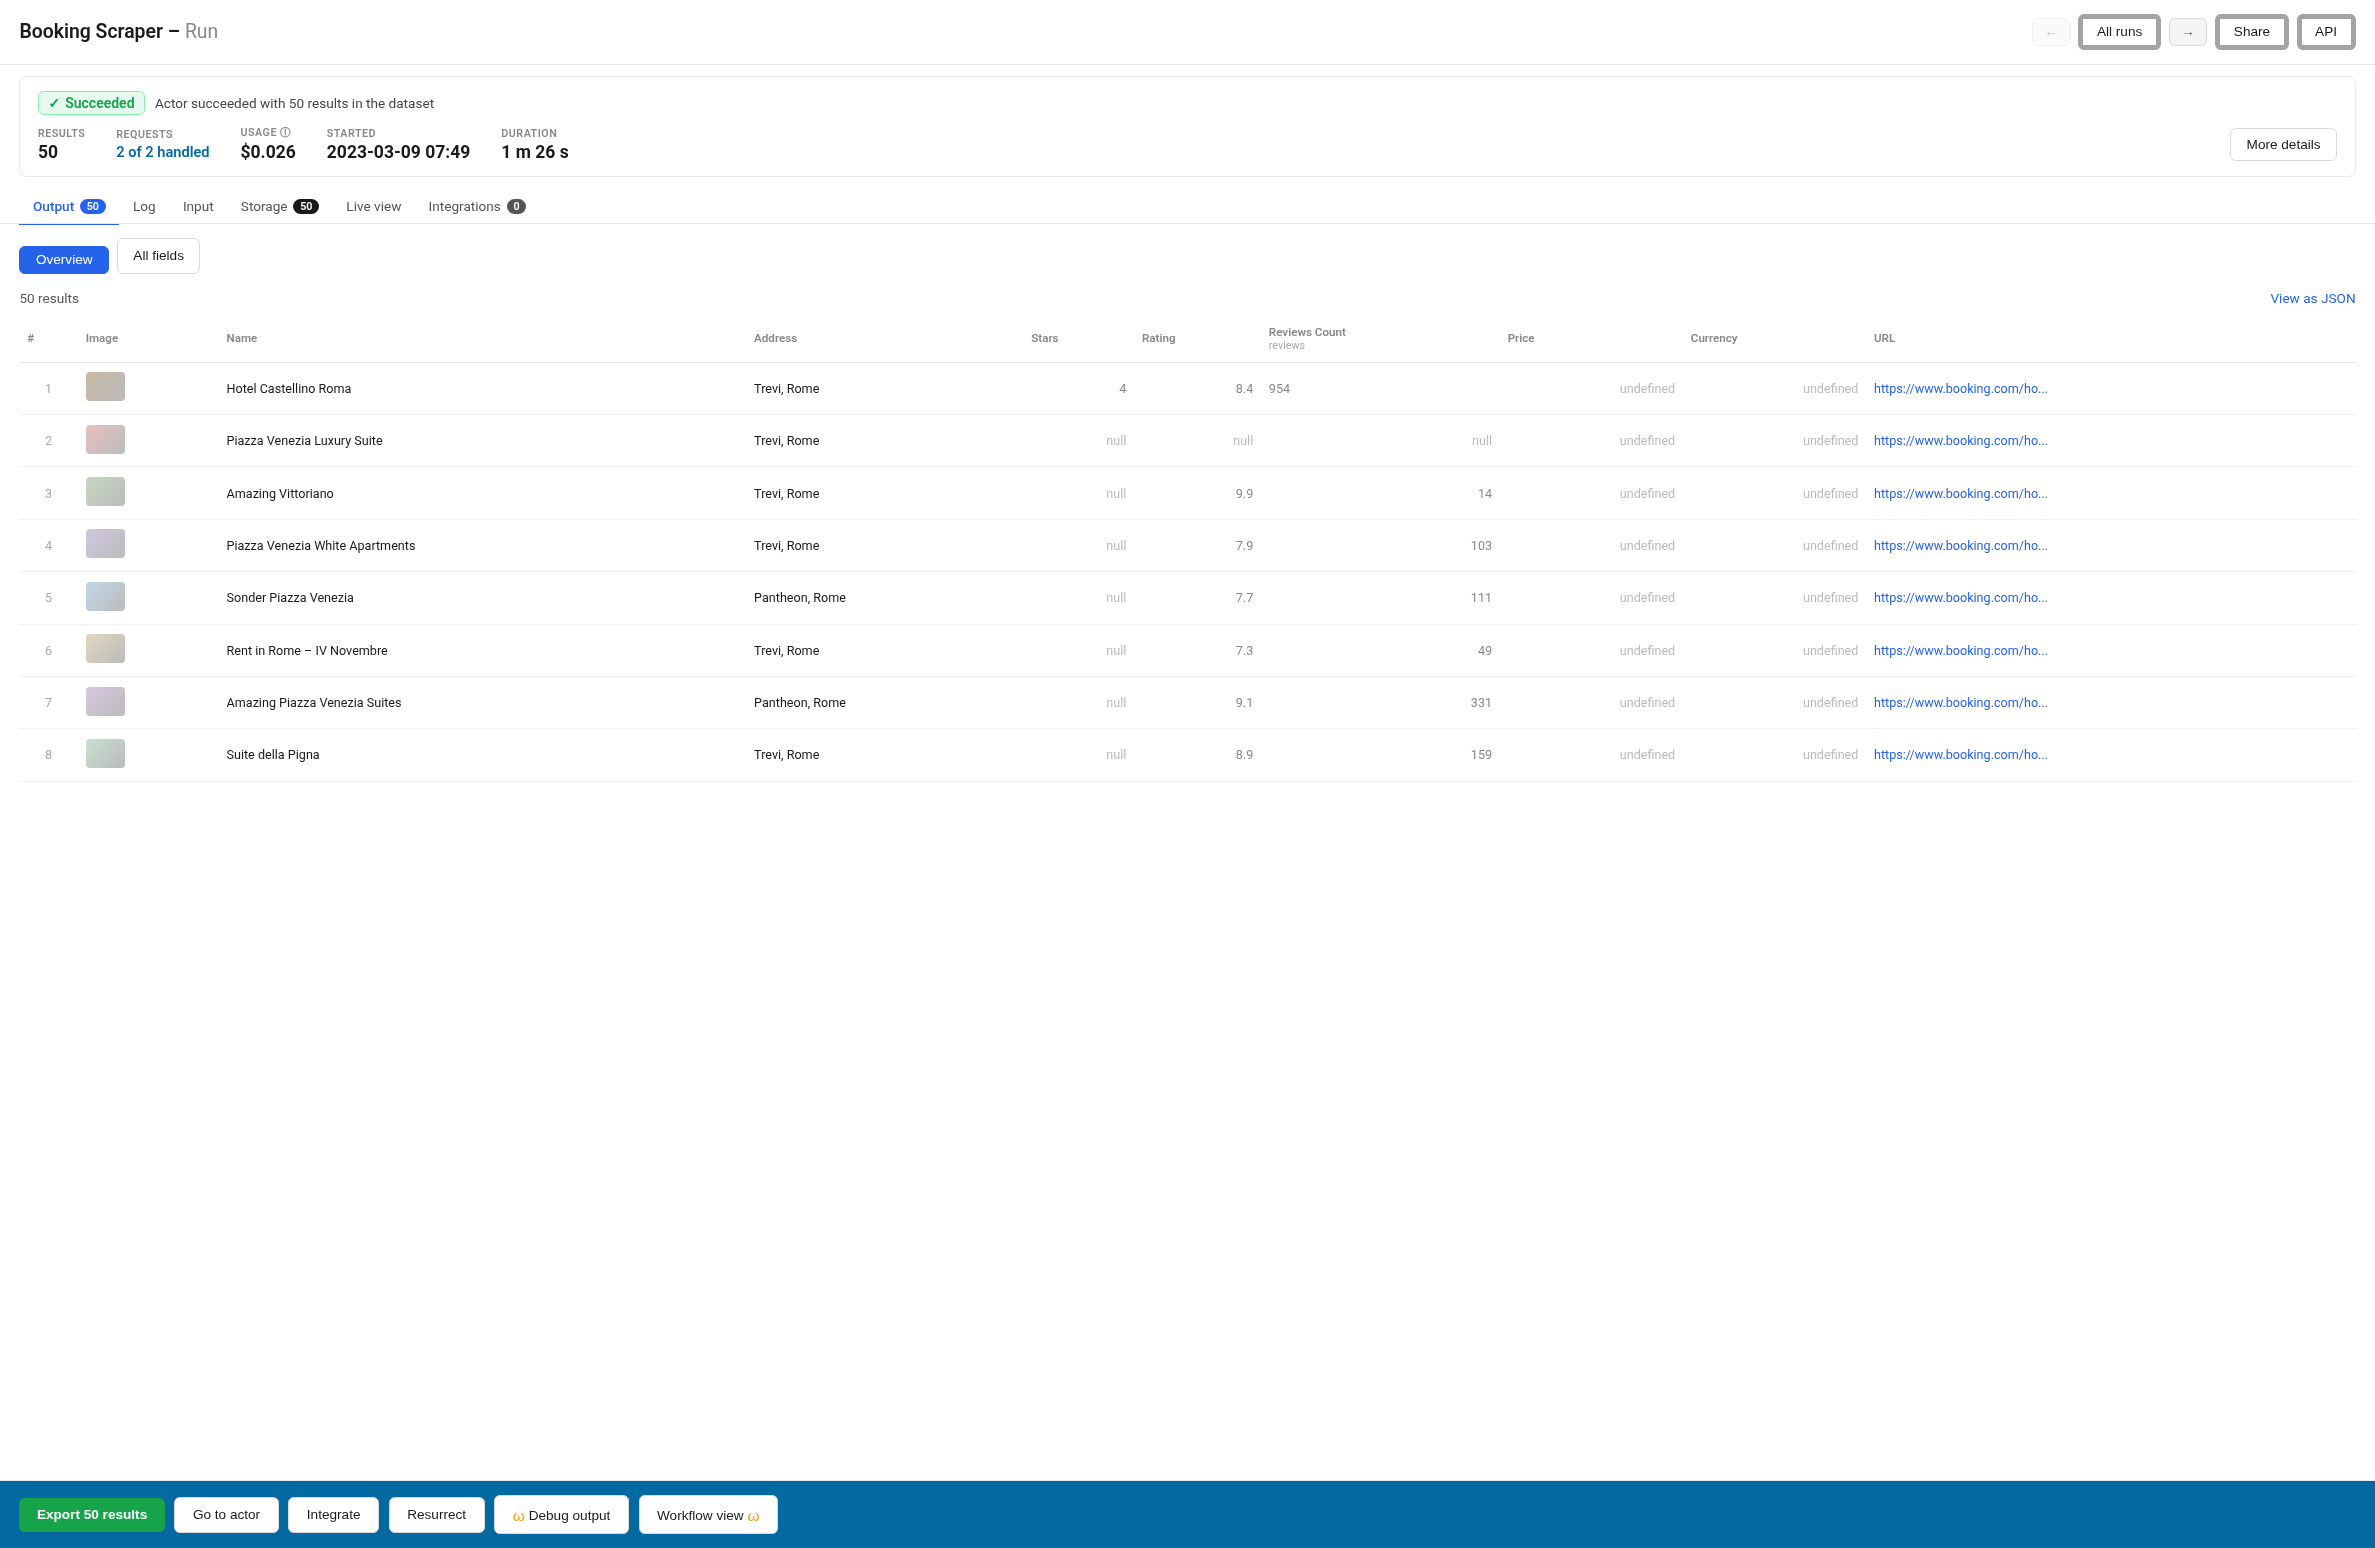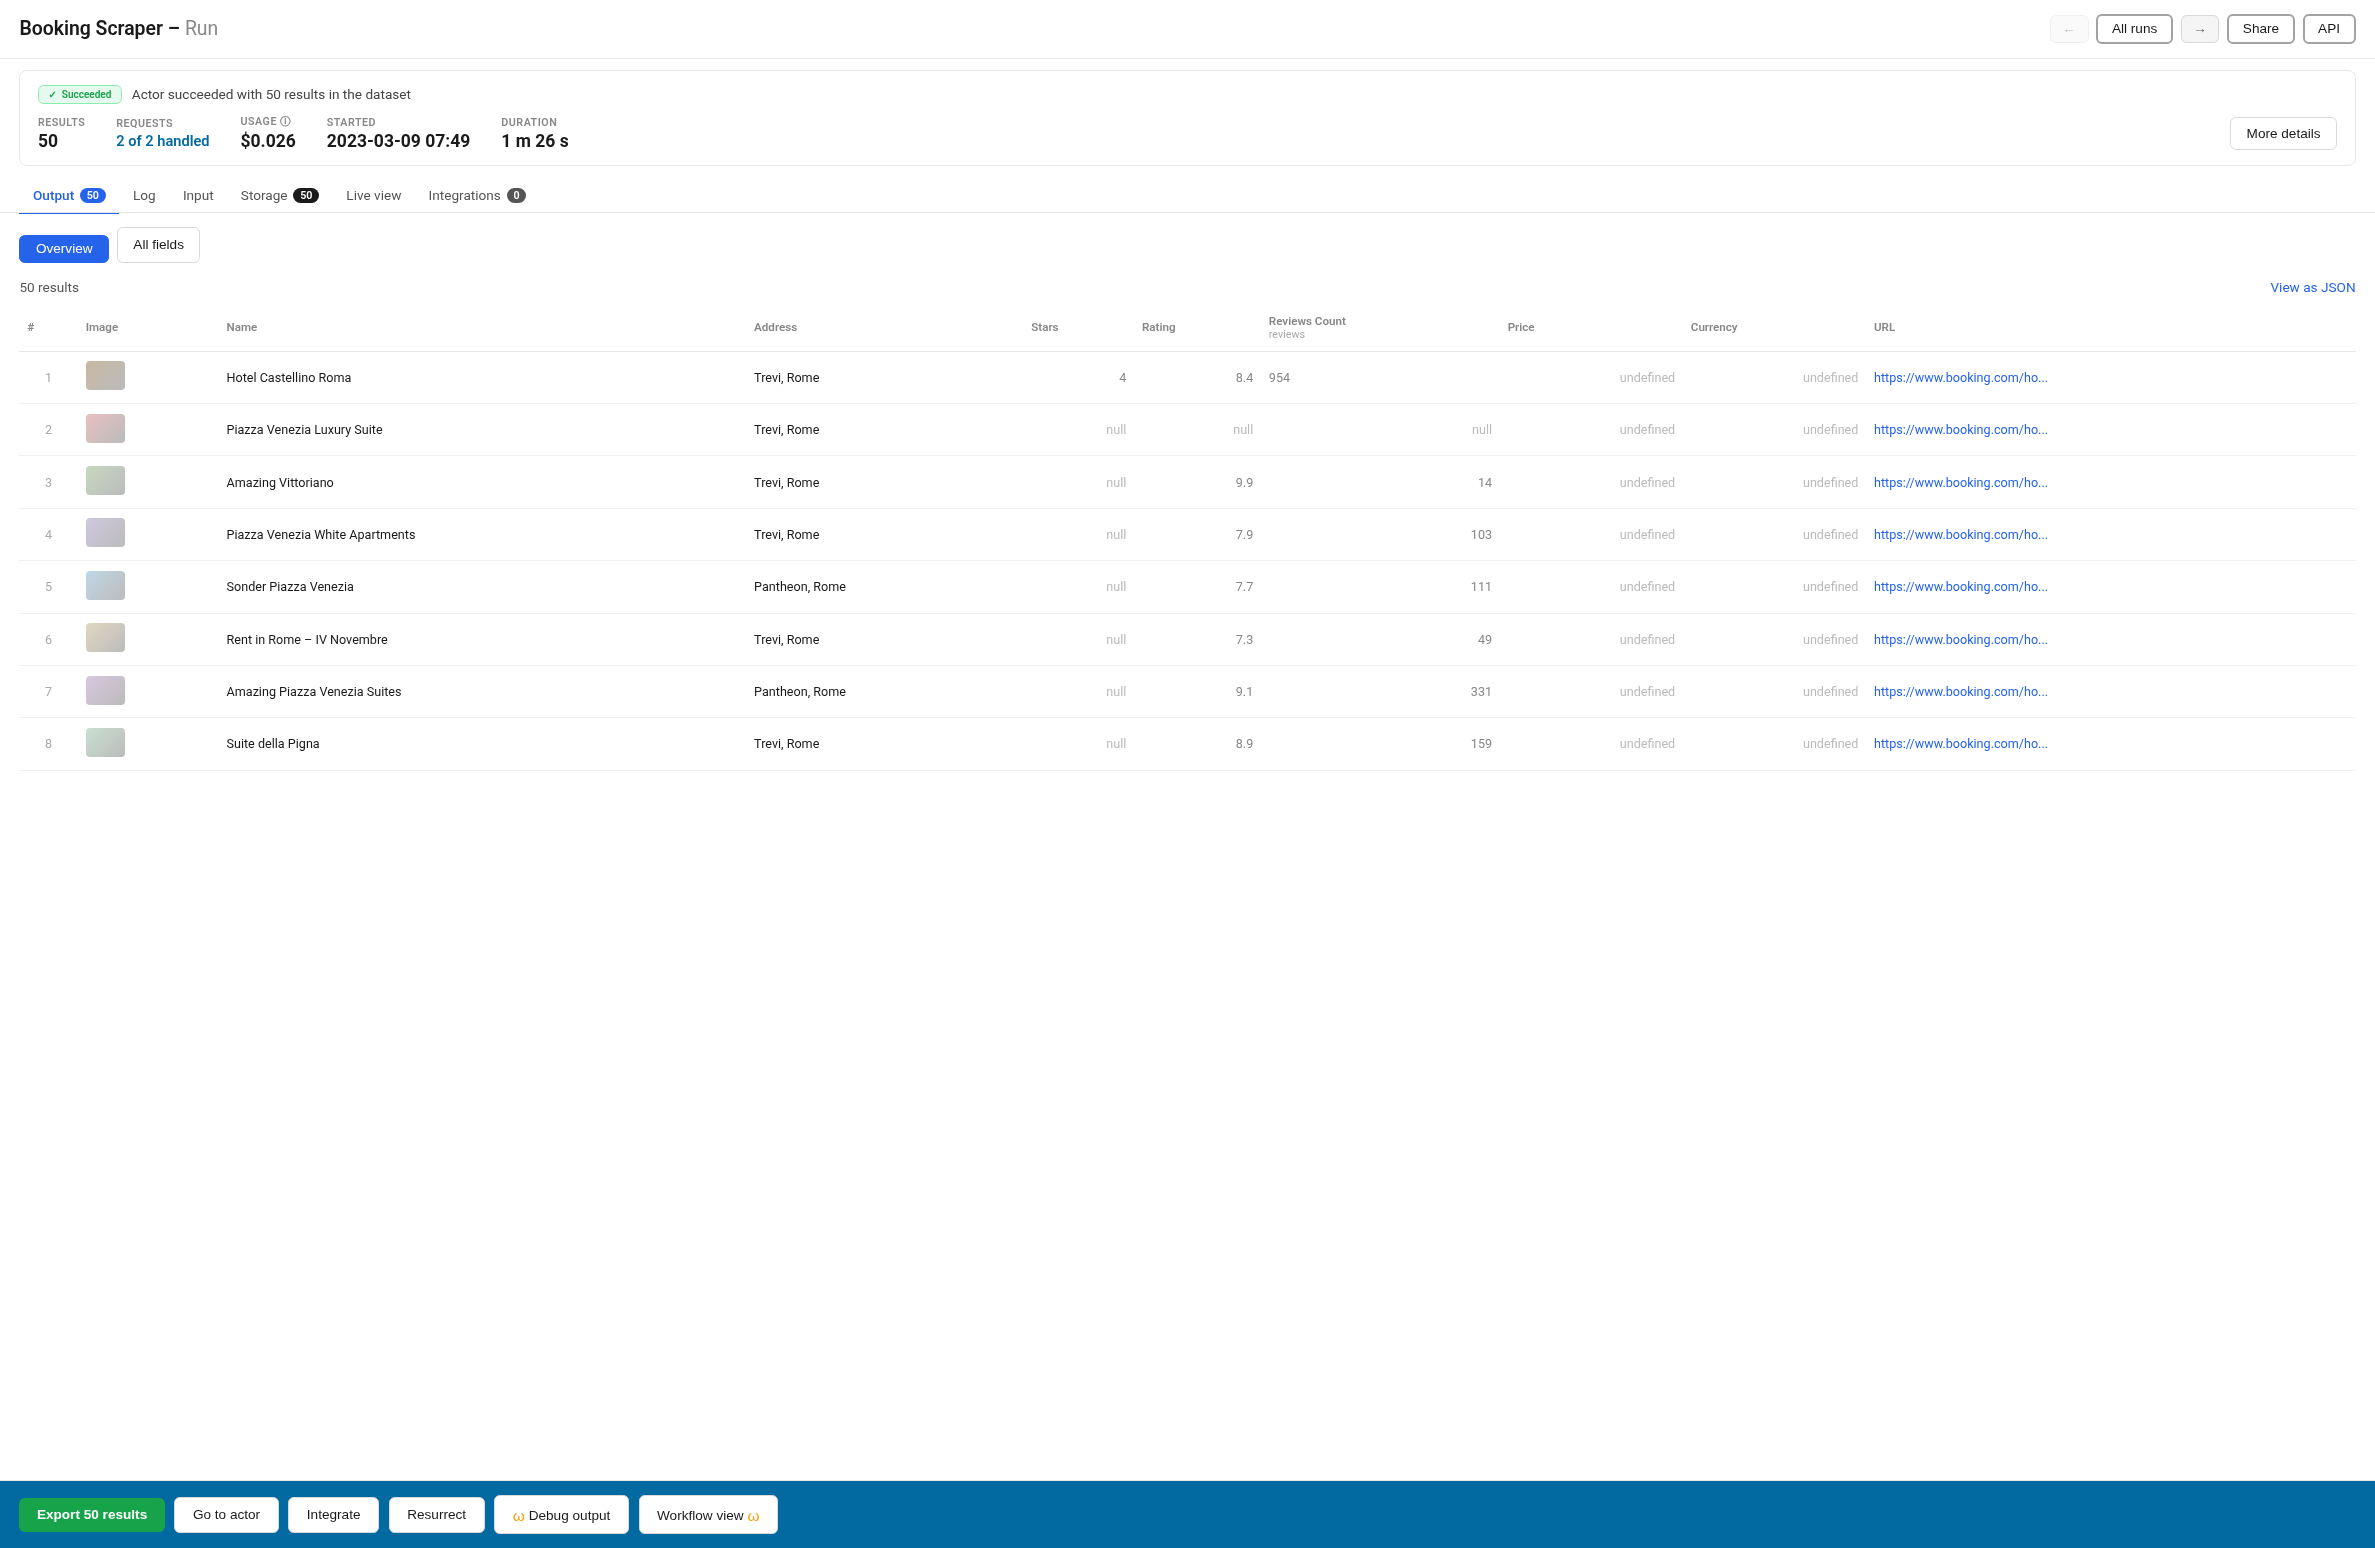--- a/index.html
+++ b/index.html
@@ -12,32 +12,32 @@
     }
     .header-title { font-size: 19.4px; font-weight: 600; color: #1a1a1a; }
     .header-title span.run-label { color: #888; font-weight: 400; }
     .header-right { display: flex; gap: 7.8px; align-items: center; }
     .btn-nav {
       background: #f5f5f5; border: 1px solid #d9d9d9; border-radius: 5.8px;
       padding: 5.8px 11.6px; cursor: pointer; font-size: 13.6px; color: #555;
     }
     .btn-nav.disabled { opacity: 0.4; cursor: default; }
     .btn-share, .btn-api {
-      background: #fff; border: 2px solid #a3a3a3; border-radius: 5.8px;
+      background: #fff; border: 5px solid #a3a3a3; border-radius: 5.8px;
       padding: 5.8px 13.6px; cursor: pointer; font-size: 13.6px; color: #1a1a1a;
     }
 
     
     .status-bar {
       margin: 11.6px 19.4px; border: 1px solid #e8e8e8; border-radius: 7.8px; padding: 13.6px 17.5px;
     }
     .status-row { display: flex; align-items: center; gap: 9.7px; margin-bottom: 11.6px; }
     .badge-succeeded {
       background: #e6f9ee; color: #16a34a; border: 1px solid #86efac;
-      border-radius: 5.8px; padding: 2.9px 9.7px; font-size: 10px; font-weight: 600;
+      border-radius: 5.8px; padding: 2.9px 9.7px; font-size: 14px; font-weight: 600;
       display: flex; align-items: center; gap: 4.9px;
     }
     .badge-succeeded::before { content: '✓'; }
     .status-message { color: #444; font-size: 13.6px; }
 
     .stats-row { display: flex; align-items: center; gap: 0; }
     .stat-item { margin-right: 31px; }
     .stat-label { font-size: 10.7px; font-weight: 600; color: #888; text-transform: uppercase; letter-spacing: 0.5px; margin-bottom: 1.9px; }
     .stat-value { font-size: 17.5px; font-weight: 700; color: #1a1a1a; }
     .stat-value.blue { color: #0369a1; font-size: 14.6px; font-weight: 600; }

